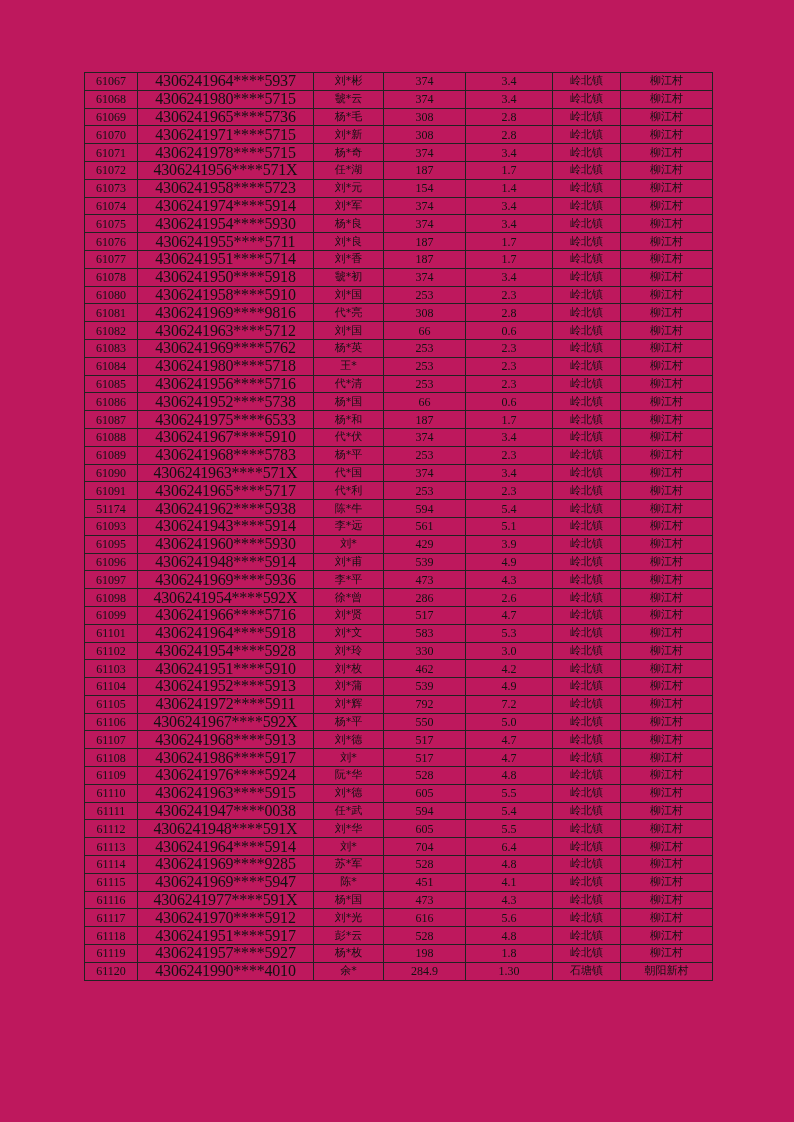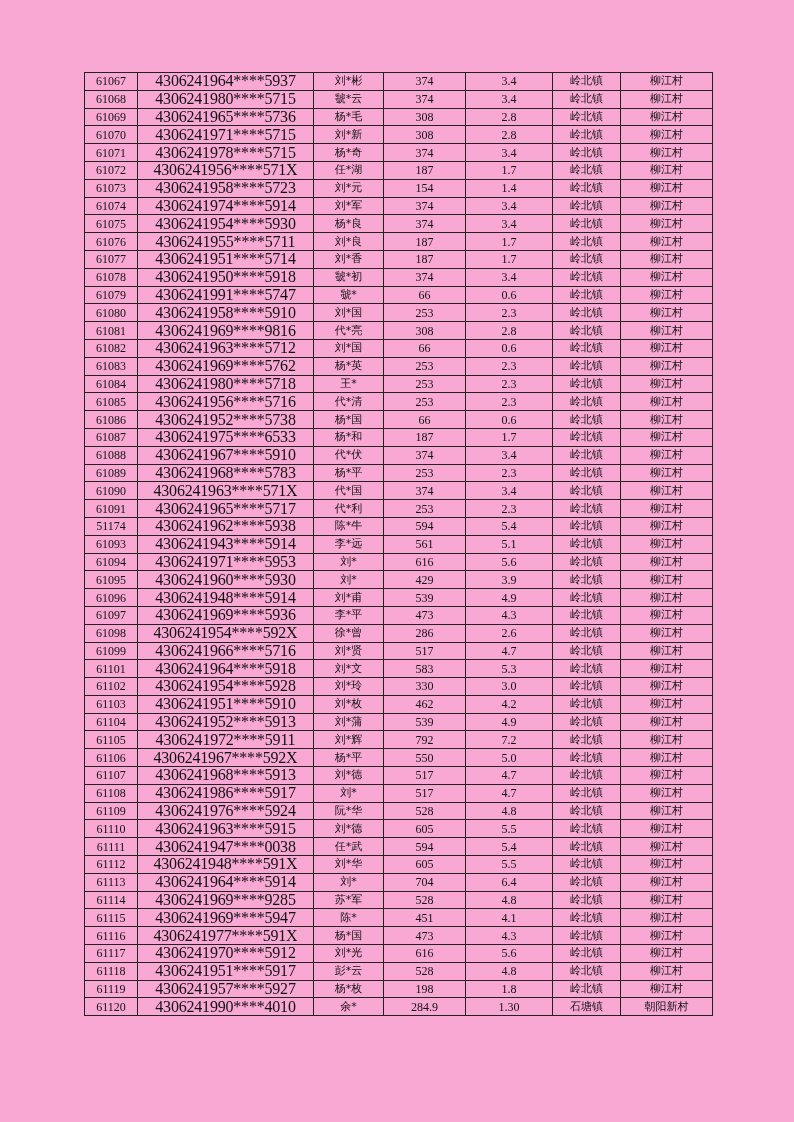--- a/index.html
+++ b/index.html
@@ -1,17 +1,17 @@
 <!DOCTYPE html>
 <html><head>
 <meta charset="utf-8">
 <style>
   html, body { margin: 0; padding: 0; background: #ffffff; }
   body { width: 794px; height: 1122px; position: relative; overflow: hidden; }
-  .page { position: absolute; left: 0; top: 0; width: 794px; height: 1122px; background: #f9a8d4; }
+  .page { position: absolute; left: 0; top: 0; width: 794px; height: 1122px; background: #be185d; }
   table.data {
     position: absolute; left: 84px; top: 72px;
     border-collapse: collapse;
     table-layout: fixed;
     width: 628px;
     font-family: "DejaVu Serif", "Liberation Serif", serif;
     font-size: 11px;
     color: #111;
     border: 1.5px solid #000;
   }
@@ -153,29 +153,20 @@
         <tr>
           <td class="num">61078</td>
           <td class="id">4306241950****5918</td>
           <td class="cn">虢*初</td>
           <td class="num">374</td>
           <td class="num">3.4</td>
           <td class="cn">岭北镇</td>
           <td class="cn">柳江村</td>
         </tr>
         <tr>
-          <td class="num">61079</td>
-          <td class="id">4306241991****5747</td>
-          <td class="cn">虢*</td>
-          <td class="num">66</td>
-          <td class="num">0.6</td>
-          <td class="cn">岭北镇</td>
-          <td class="cn">柳江村</td>
-        </tr>
-        <tr>
           <td class="num">61080</td>
           <td class="id">4306241958****5910</td>
           <td class="cn">刘*国</td>
           <td class="num">253</td>
           <td class="num">2.3</td>
           <td class="cn">岭北镇</td>
           <td class="cn">柳江村</td>
         </tr>
         <tr>
           <td class="num">61081</td>
@@ -284,29 +275,20 @@
           <td class="num">5.4</td>
           <td class="cn">岭北镇</td>
           <td class="cn">柳江村</td>
         </tr>
         <tr>
           <td class="num">61093</td>
           <td class="id">4306241943****5914</td>
           <td class="cn">李*远</td>
           <td class="num">561</td>
           <td class="num">5.1</td>
-          <td class="cn">岭北镇</td>
-          <td class="cn">柳江村</td>
-        </tr>
-        <tr>
-          <td class="num">61094</td>
-          <td class="id">4306241971****5953</td>
-          <td class="cn">刘*</td>
-          <td class="num">616</td>
-          <td class="num">5.6</td>
           <td class="cn">岭北镇</td>
           <td class="cn">柳江村</td>
         </tr>
         <tr>
           <td class="num">61095</td>
           <td class="id">4306241960****5930</td>
           <td class="cn">刘*</td>
           <td class="num">429</td>
           <td class="num">3.9</td>
           <td class="cn">岭北镇</td>

